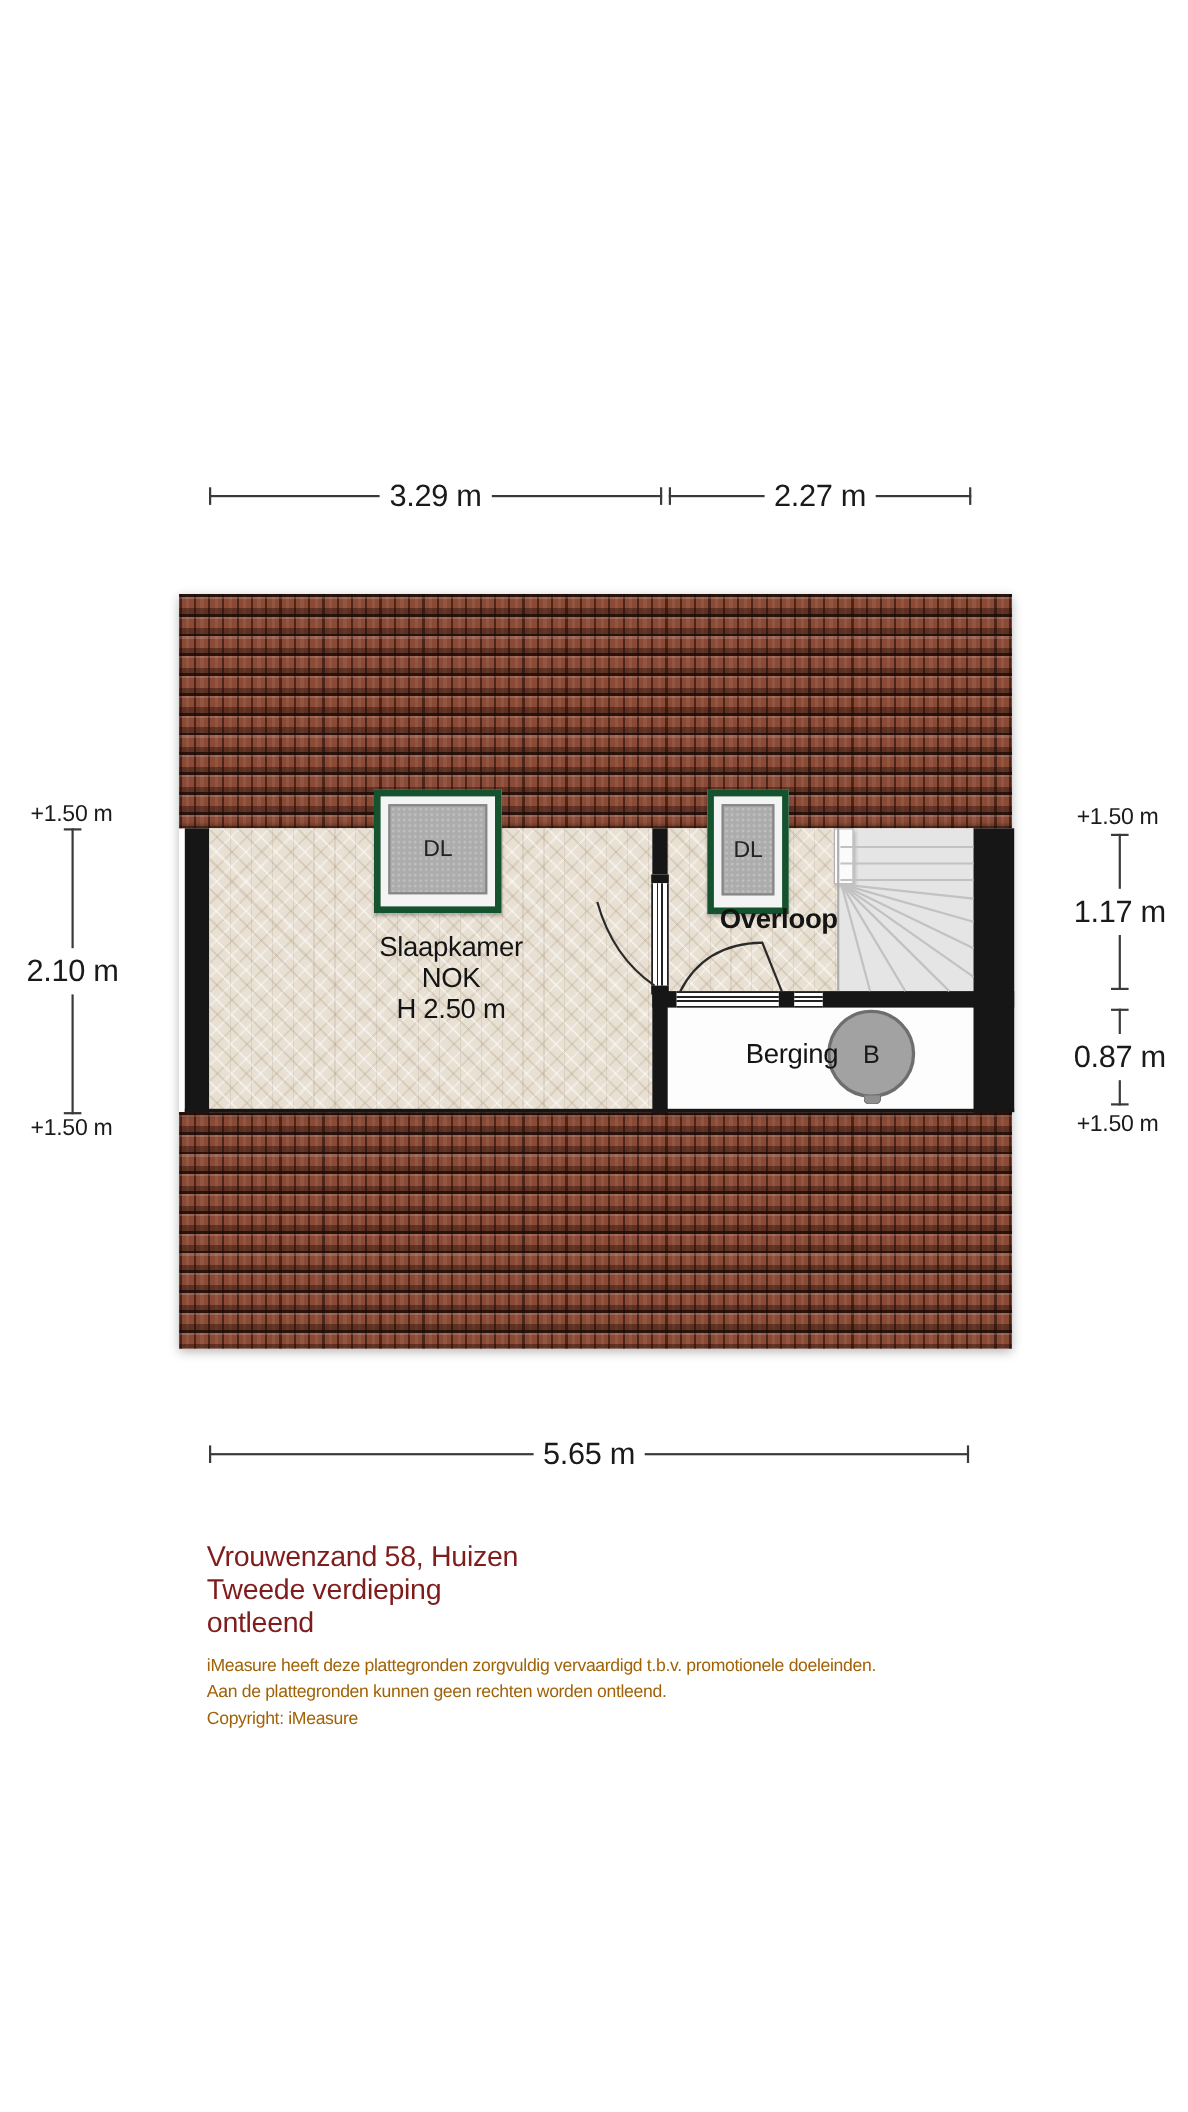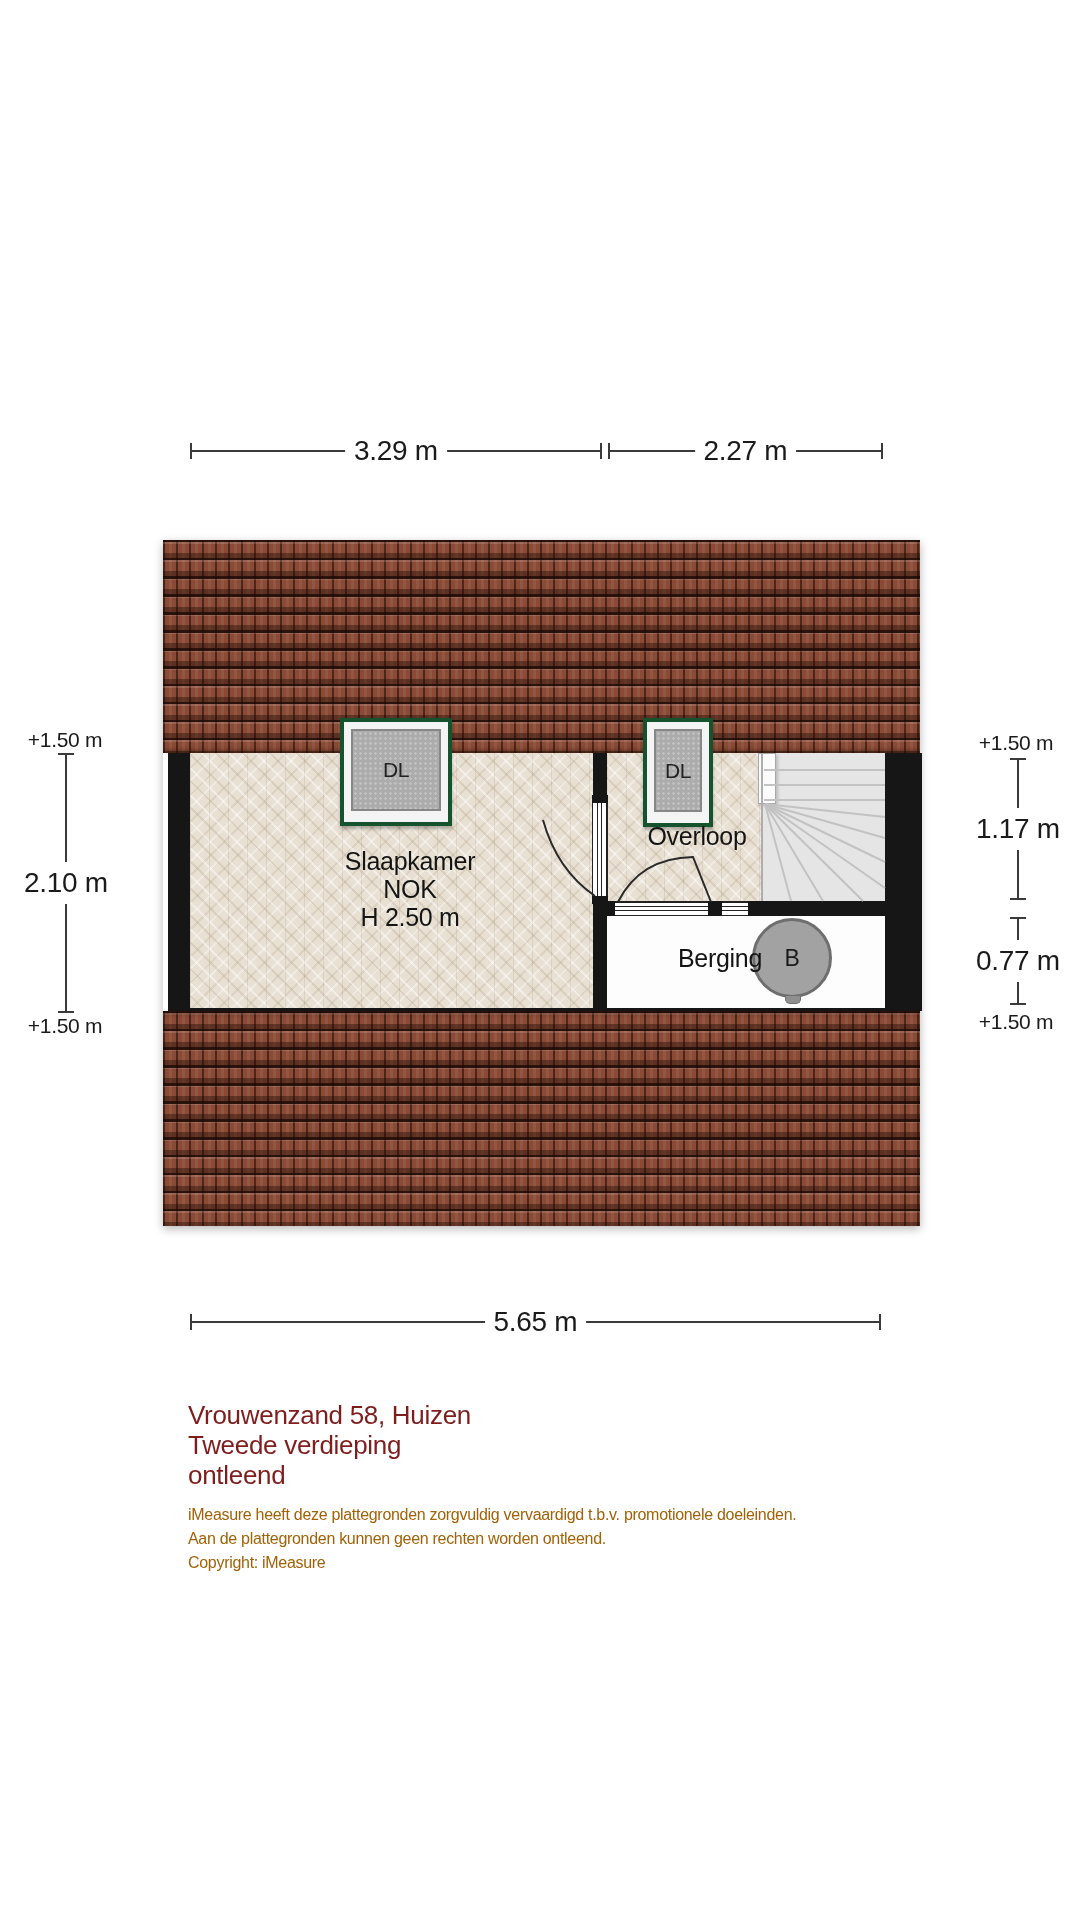--- a/index.html
+++ b/index.html
@@ -45,21 +45,21 @@
         rgba(140,115,85,0.13) 10px 12px, rgba(0,0,0,0) 12px 19px);}
   .stairs-floor{position:absolute;background:var(--stairs);}
   .berging-floor{position:absolute;background:var(--white-floor);}
   .door-v{position:absolute;background:
       linear-gradient(90deg,#222 0 1.5px,rgba(0,0,0,0) 1.5px 5px,#222 5px 6.5px,rgba(0,0,0,0) 6.5px 9px,
       #222 9px 10.5px,rgba(0,0,0,0) 10.5px 14.5px,#222 14.5px 16px),#fff;}
   .door-h{position:absolute;background:
       linear-gradient(180deg,#222 0 1.5px,rgba(0,0,0,0) 1.5px 4.5px,#222 4.5px 6px,rgba(0,0,0,0) 6px 8.5px,
       #222 8.5px 10px,rgba(0,0,0,0) 10px 13.5px,#222 13.5px 15px),#fff;}
   .stub{position:absolute;background:#fbfbfb;border:1px solid #a8a8a8;box-shadow:2px 2px 3px rgba(0,0,0,0.18);}
-  .dl-frame{position:absolute;background:var(--skylight-frame);border:4px solid #14532d;
+  .dl-frame{position:absolute;background:var(--skylight-frame);border:6px solid #14532d;
             box-shadow:0 3px 3px rgba(0,0,0,0.25);}
   .dl-inner{position:absolute;left:7px;right:7px;top:7px;bottom:11px;background:var(--skylight);
             border:2px solid #878787;display:flex;align-items:center;justify-content:center;
             font-size:21px;color:#222;
             background-image:radial-gradient(rgba(255,255,255,0.25) 1px, rgba(0,0,0,0) 1.5px);
             background-size:5px 5px;}
   .boiler{position:absolute;width:80px;height:80px;border-radius:50%;background:var(--boiler);
           border:3px solid #6e6e6e;box-sizing:border-box;display:flex;align-items:center;
           justify-content:center;font-size:23px;color:#1a1a1a;}
   .boiler-nub{position:absolute;background:#8f8f8f;border:1px solid #6e6e6e;border-top:none;
@@ -103,21 +103,21 @@
 
   <div class="plus-label" style="left:1016px;top:695px;">+1.50 m</div>
   <div class="vseg" style="left:1017px;top:710px;height:142px;">
     <div class="tt"></div>
       <div class="tb"></div>
     <span class="dlabel vlab">1.17 m</span>
   </div>
   <div class="vseg" style="left:1017px;top:869px;height:88px;">
     <div class="tt"></div>
       <div class="tb"></div>
-    <span class="dlabel vlab">0.77 m</span>
+    <span class="dlabel vlab">0.87 m</span>
   </div>
   <div class="plus-label" style="left:1016px;top:974px;">+1.50 m</div>
 
   <div class="plan">
     <div class="roof roof-top"></div>
     <div class="roof roof-bottom"></div>
 
     <div class="wood-floor" style="left:27px;top:213px;width:403px;height:258px;"></div>
     <div class="wood-floor" style="left:444px;top:213px;width:155px;height:148px;"></div>
     <div class="stairs-floor" style="left:599px;top:213px;width:123px;height:148px;"></div>
@@ -167,21 +167,21 @@
         <path d="M 380 280 Q 394 330 432 356"></path>
         <path d="M 455 362 Q 477 318 530 317 L 548 362"></path>
       </g>
     </svg>
 
     <div class="room-label" style="left:127px;top:307px;width:240px;">
       <div>Slaapkamer</div>
       <div>NOK</div>
       <div>H 2.50 m</div>
     </div>
-    <div class="room-label" style="left:440px;top:282px;width:188px;">Overloop</div>
+    <div class="room-label" style="left:451px;top:282px;width:188px;font-weight:bold;">Overloop</div>
     <div class="room-label" style="left:439px;top:404px;width:160px;text-align:right;">Berging</div>
   </div>
 
   <div class="title-block">
     <div>Vrouwenzand 58, Huizen</div>
     <div>Tweede verdieping</div>
     <div>ontleend</div>
   </div>
   <div class="disclaimer-block">
     <div>iMeasure heeft deze plattegronden zorgvuldig vervaardigd t.b.v. promotionele doeleinden.</div>

